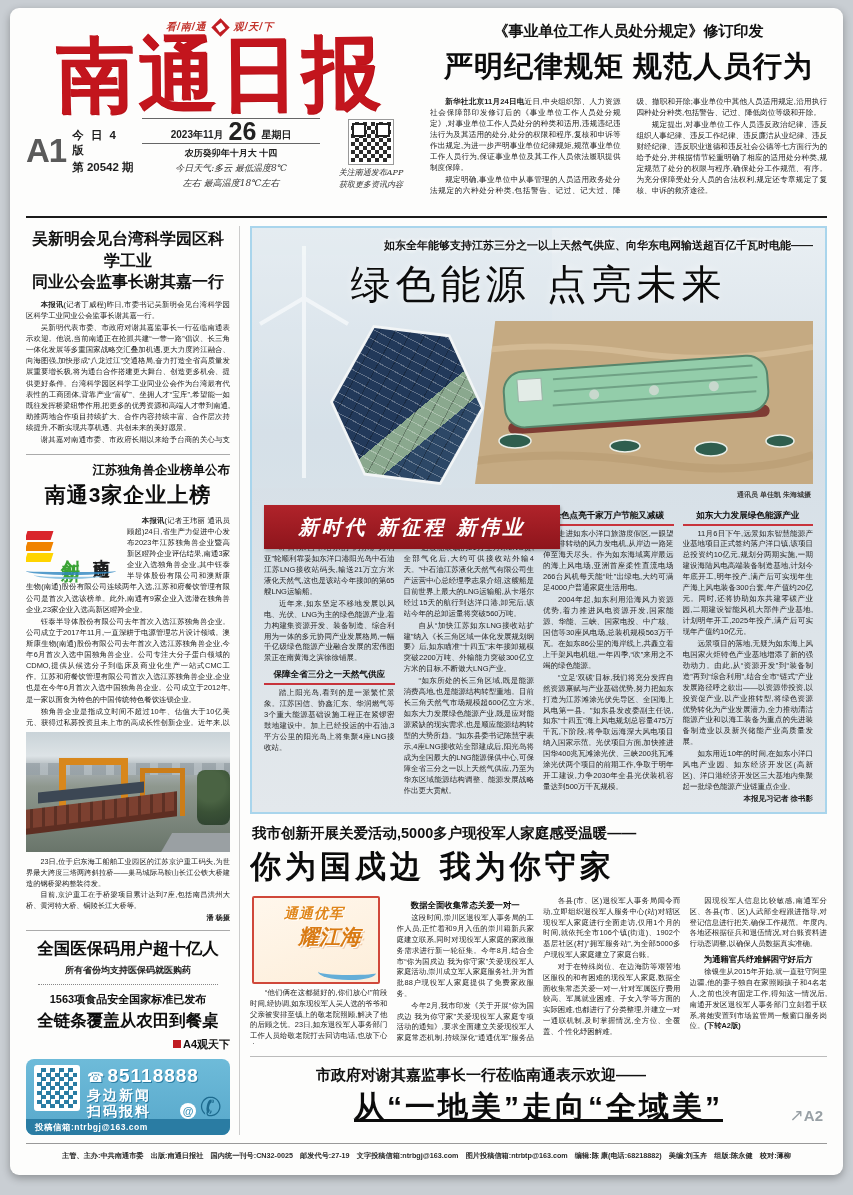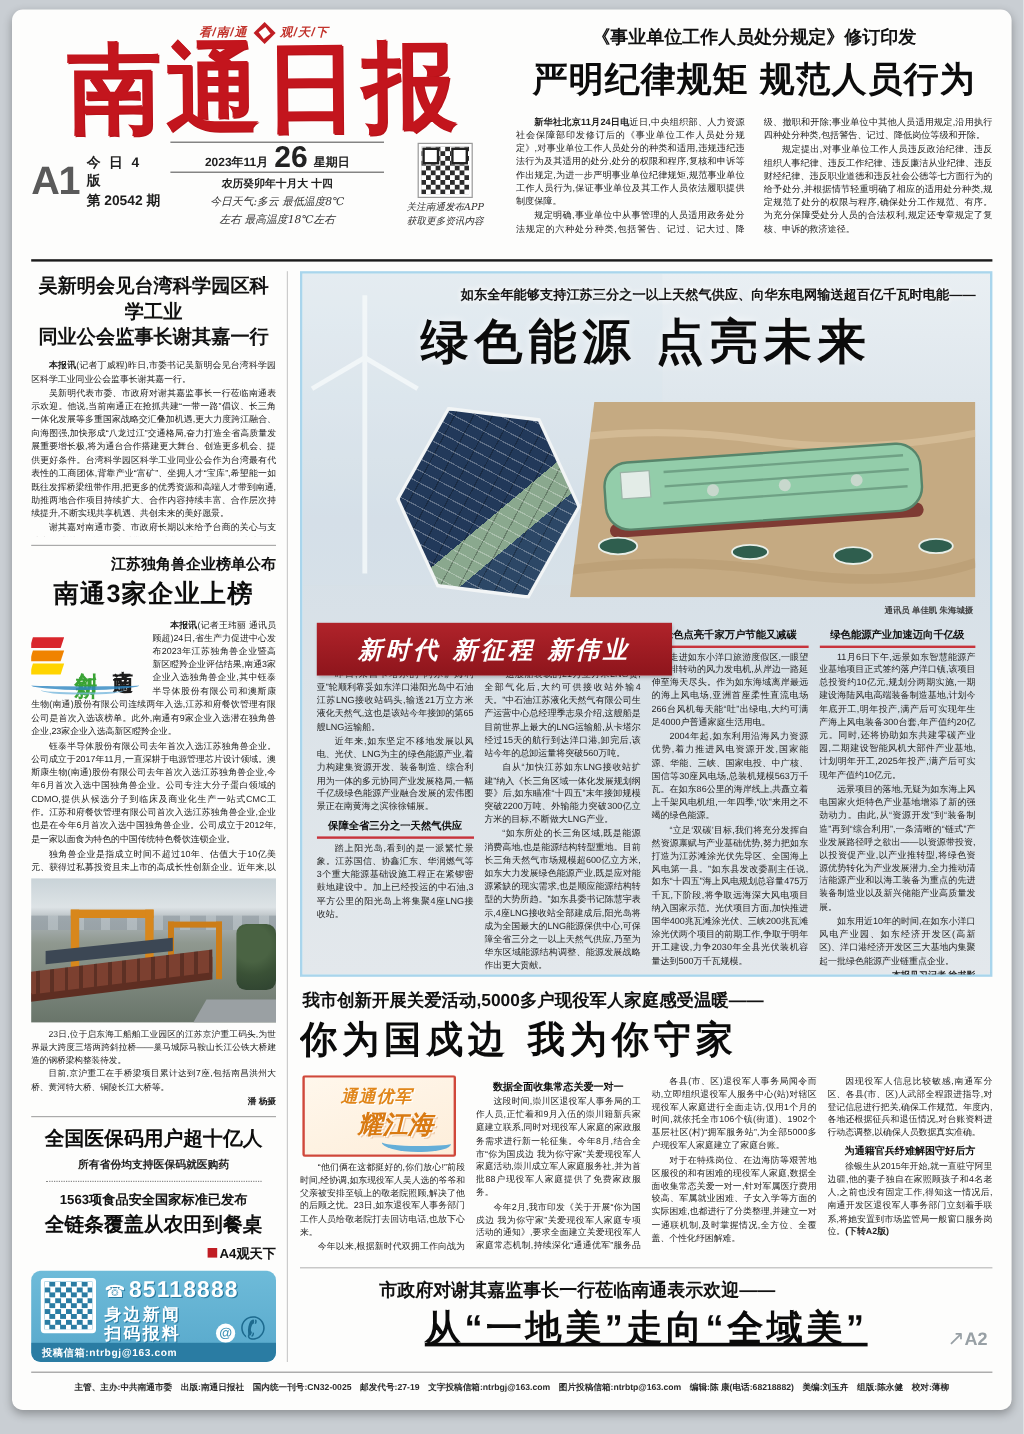--- a/index.html
+++ b/index.html
@@ -111,22 +111,22 @@
   .hot-handset { position:absolute; right:0; bottom:-6px; font-size:26px; color:#1d6априze; color:#1d6a8e; transform:rotate(-12deg); }
   .hot-strip { position:absolute; left:0; right:0; bottom:0; height:16px; background:#2a7ca3; color:#fff;
                font-size:8.5px; font-weight:bold; line-height:16px; padding-left:9px; letter-spacing:.5px; }
 
   
   .feature { border:2px solid #a9d5ec; background:linear-gradient(180deg,#e9eff3 0%,#d5dfe7 35%,#dde4e9 70%,#e3e8ec 100%);
              position:relative; overflow:hidden; padding:10px 12px 8px; height:588px; }
   .turbines { position:absolute; left:0; top:0; opacity:.85; }
   .feat-kicker { position:relative; font-size:11px; font-weight:700; color:#151515; text-align:right;
                  text-shadow:0 0 5px #fff,0 0 5px #fff; }
-  .feat-head { position:relative; font-size:40px; font-weight:700; text-align:center; letter-spacing:5px;
-               color:#0b0b0b; margin:4px 0 23px; text-shadow:0 0 8px rgba(255,255,255,.85); }
+  .feat-head { position:relative; font-size:40px; font-weight:400; text-align:center; letter-spacing:5px;
+               color:#0b0b0b; margin:4px 0 9px; text-shadow:0 0 8px rgba(255,255,255,.85); }
   .feat-photos { position:relative; height:166px; }
   .hexwrap { position:absolute; left:66px; top:4px; width:154px; height:160px;
              clip-path:polygon(28% 0,78% 6%,100% 52%,72% 100%,22% 94%,0 48%); background:#f2f5f6; }
   .hexinner { position:absolute; inset:3px; clip-path:polygon(28% 0,78% 6%,100% 52%,72% 100%,22% 94%,0 48%);
               background:linear-gradient(140deg,#22395a 0 55%,#8aa88e 55% 68%,#2c4766 68% 100%); }
   .hexinner::after { content:""; position:absolute; inset:0;
               background:repeating-linear-gradient(28deg,rgba(255,255,255,.28) 0 1px,transparent 1px 9px),
                          repeating-linear-gradient(118deg,rgba(0,0,0,.25) 0 1px,transparent 1px 14px); }
   .shipwrap { position:absolute; right:0; top:0; width:338px; height:163px;
               clip-path:polygon(6% 0,100% 0,100% 100%,0 100%); box-shadow:0 0 0 2px #eef3f5; }
@@ -145,21 +145,21 @@
 
   
   .military { padding-top:2px; height:226px; overflow:hidden; }
   .mil-kicker { font-size:14.5px; font-weight:800; color:#111; margin:0 0 3px 2px; }
   .mil-head { font-size:31px; font-weight:900; text-align:left; letter-spacing:4px; color:#0b0b0b;
               font-family:"DejaVu Serif","Liberation Serif",serif; margin-bottom:8px; }
   .mil-cols { display:flex; gap:9px; }
   .mcol { flex:1; font-size:7.4px; line-height:1.46; text-align:justify; color:#1f1f1f; height:148px; overflow:hidden; }
   .mcol p { text-indent:2em; margin-bottom:1px; }
   .mh { font-size:8.4px; font-weight:800; text-align:center; margin:3px 0 2px; color:#0f0f0f; text-indent:0 !important; }
-  .jun-logo { width:128px; height:68px; margin:0 0 4px 2px; position:relative;
+  .jun-logo { width:128px; height:88px; margin:0 0 4px 2px; position:relative;
               border:2px solid #d0483a; border-radius:2px; background:linear-gradient(160deg,#fff7ec,#fdeeda); overflow:hidden;}
   .jun-l1 { position:absolute; left:30px; top:5px; font-size:14px; font-weight:900; font-style:italic; color:#e0861a;
             letter-spacing:1px; text-shadow:1px 1px 0 #fff; }
   .jun-l2 { position:absolute; left:44px; top:24px; font-size:21px; font-weight:900; font-style:italic;
             color:#d97a12; font-family:"DejaVu Serif",serif; text-shadow:1px 1px 0 #fff,2px 2px 0 rgba(200,90,0,.25); }
   .jun-soldiers { position:absolute; left:4px; bottom:6px; width:34px; height:30px;
             background:radial-gradient(circle at 30% 30%,#a03а24 0 0),
                        linear-gradient(180deg,transparent 30%,#9c3a22 30%);
             clip-path:polygon(10% 100%,18% 45%,30% 30%,38% 45%,46% 100%,54% 100%,60% 40%,72% 22%,82% 42%,90% 100%); }
   .jun-wave { position:absolute; right:2px; bottom:2px; width:58px; height:16px;
@@ -377,23 +377,23 @@
             <p>自从“加快江苏如东LNG接收站扩建”纳入《长三角区域一体化发展规划纲要》后,如东瞄准“十四五”末年接卸规模突破2200万吨、外输能力突破300亿立方米的目标,不断做大LNG产业。</p>
             <p>“如东所处的长三角区域,既是能源消费高地,也是能源结构转型重地。目前长三角天然气市场规模超600亿立方米,如东大力发展绿色能源产业,既是应对能源紧缺的现实需求,也是顺应能源结构转型的大势所趋。”如东县委书记陈慧宇表示,4座LNG接收站全部建成后,阳光岛将成为全国最大的LNG能源保供中心,可保障全省三分之一以上天然气供应,乃至为华东区域能源结构调整、能源发展战略作出更大贡献。</p>
           </div>
           <div class="fcol">
             <div class="fh">绿色点亮千家万户节能又减碳</div>
             <p>走进如东小洋口旅游度假区,一眼望见成排转动的风力发电机,从岸边一路延伸至海天尽头。作为如东海域离岸最远的海上风电场,亚洲首座柔性直流电场266台风机每天能“吐”出绿电,大约可满足4000户普通家庭生活用电。</p>
             <p>2004年起,如东利用沿海风力资源优势,着力推进风电资源开发,国家能源、华能、三峡、国家电投、中广核、国信等30座风电场,总装机规模563万千瓦。在如东86公里的海岸线上,共矗立着上千架风电机组,一年四季,“吹”来用之不竭的绿色能源。</p>
             <p>“立足‘双碳’目标,我们将充分发挥自然资源禀赋与产业基础优势,努力把如东打造为江苏滩涂光伏先导区、全国海上风电第一县。”如东县发改委副主任说,如东“十四五”海上风电规划总容量475万千瓦,下阶段,将争取远海深大风电项目纳入国家示范。光伏项目方面,加快推进国华400兆瓦滩涂光伏、三峡200兆瓦滩涂光伏两个项目的前期工作,争取于明年开工建设,力争2030年全县光伏装机容量达到500万千瓦规模。</p>
           </div>
           <div class="fcol">
-            <div class="fh">绿色能源产业加速迈向千亿级</div>
+            <div class="fh">如东大力发展绿色能源产业</div>
             <p>11月6日下午,远景如东智慧能源产业基地项目正式签约落户洋口镇,该项目总投资约10亿元,规划分两期实施,一期建设海陆风电高端装备制造基地,计划今年底开工,明年投产,满产后可实现年生产海上风电装备300台套,年产值约20亿元。同时,还将协助如东共建零碳产业园,二期建设智能风机大部件产业基地,计划明年开工,2025年投产,满产后可实现年产值约10亿元。</p>
-            <p>远景项目的落地,无疑为如东海上风电国家火炬特色产业基地增添了新的强劲动力。由此,从“资源开发”到“装备制造”再到“综合利用”,一条清晰的“链式”产业发展路径呼之欲出——以资源带投资,以投资促产业,以产业推转型,将绿色资源优势转化为产业发展潜力,全力推动清洁能源产业和以海工装备为重点的先进装备制造业以及新兴储能产业高质量发展。</p>
+            <p>远景项目的落地,无疑为如东海上风电国家火炬特色产业基地增添了新的强劲动力。由此,从“资源开发”到“装备制造”再到“综合利用”,结合全市“链式”产业发展路径呼之欲出——以资源带投资,以投资促产业,以产业推转型,将绿色资源优势转化为产业发展潜力,全力推动清洁能源产业和以海工装备为重点的先进装备制造业以及新兴储能产业高质量发展。</p>
             <p>如东用近10年的时间,在如东小洋口风电产业园、如东经济开发区(高新区)、洋口港经济开发区三大基地内集聚起一批绿色能源产业链重点企业。</p>
             <p class="feat-byline">本报见习记者 徐书影</p>
           </div>
         </div>
       </div>
 
       <div class="military">
         <div class="mil-kicker">我市创新开展关爱活动,5000多户现役军人家庭感受温暖——</div>
         <div class="mil-head">你为国戍边  我为你守家</div>
         <div class="mil-cols">

